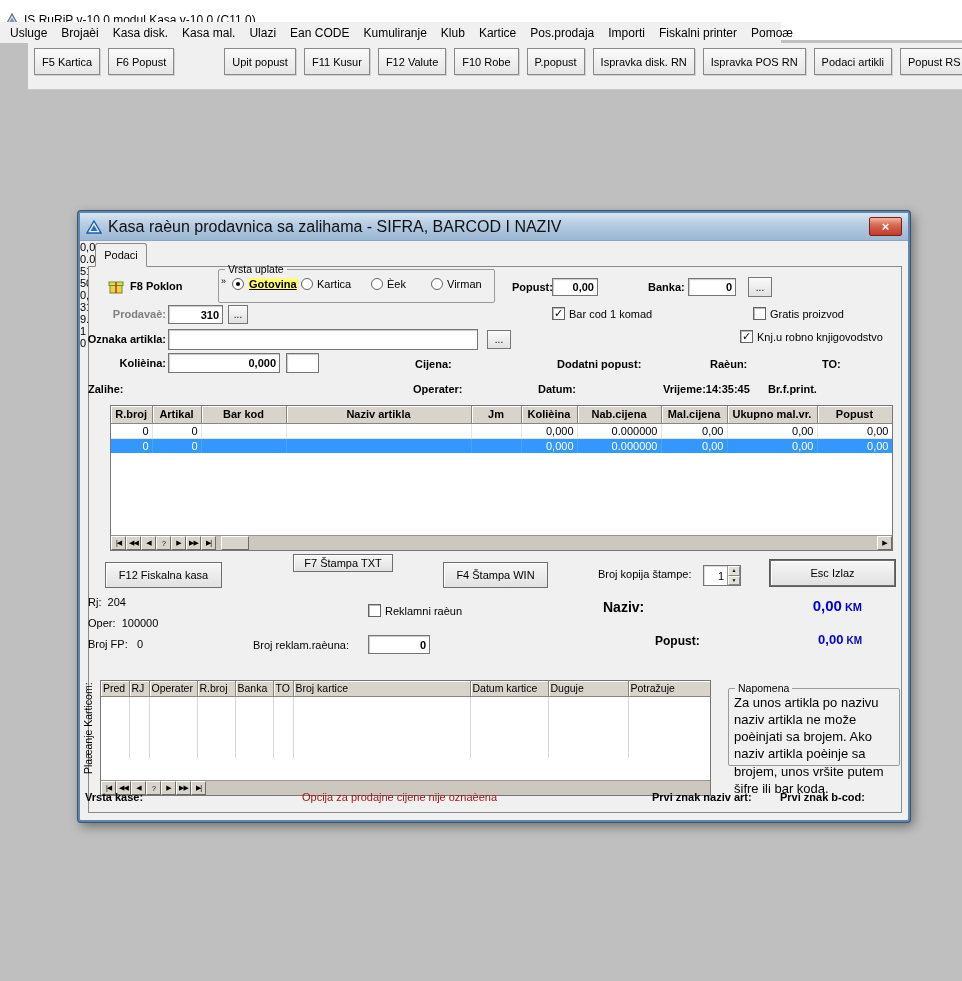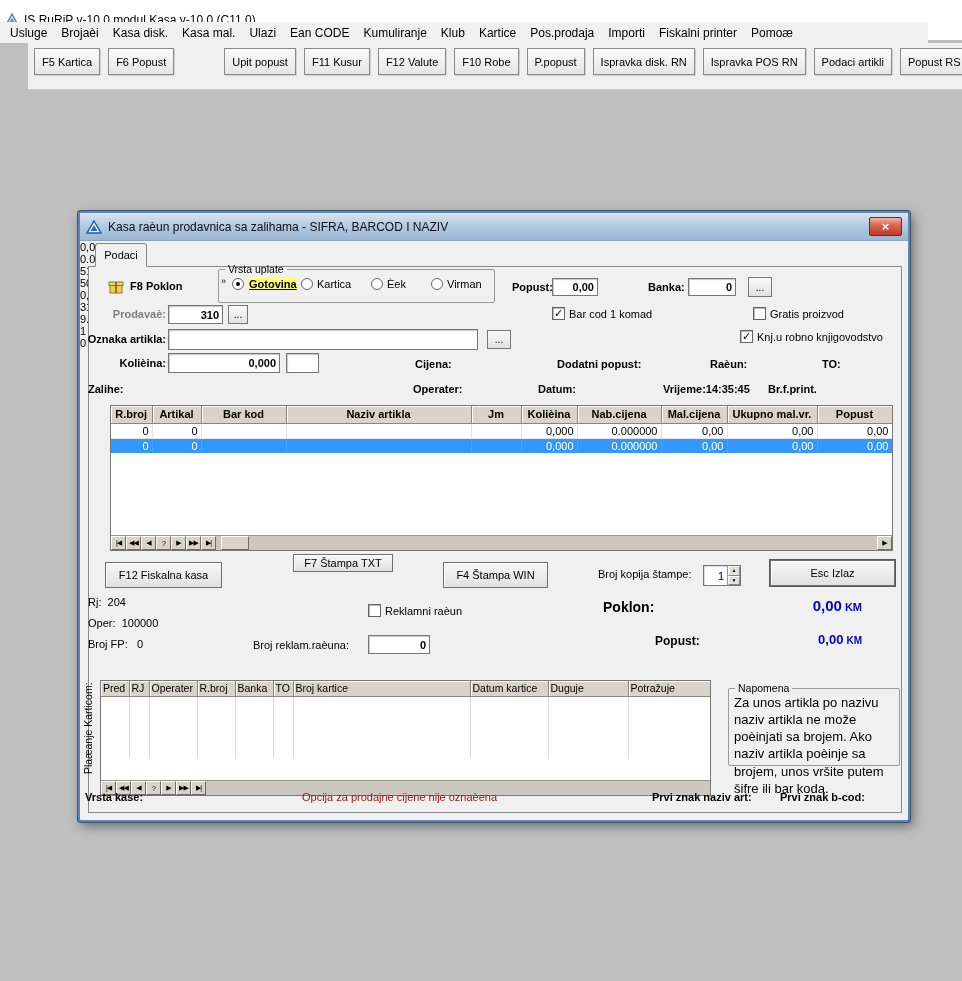--- a/index.html
+++ b/index.html
@@ -3,31 +3,31 @@
 <meta charset="utf-8">
 <style>
 *{margin:0;padding:0;box-sizing:border-box;cursor:default;}
 html,body{width:962px;height:981px;}
 body{position:relative;font-family:"Liberation Sans","DejaVu Sans",sans-serif;font-size:11px;color:#000;background:#bfbfbf;overflow:hidden;}
 .abs{position:absolute;}
 
 
 .app-titlebar{position:absolute;left:0;top:0;width:962px;height:40px;background:#ffffff;display:flex;align-items:center;gap:5px;padding-left:5px;}
 .app-title{font-size:12px;white-space:nowrap;}
-.menubar{position:absolute;left:0;top:22px;width:928px;height:21px;background:#f0f0f0;display:flex;align-items:center;padding-left:3px;}
+.menubar{position:absolute;left:0;top:22px;width:781px;height:21px;background:#f0f0f0;display:flex;align-items:center;padding-left:3px;}
 .menu-item{padding:3px 7px;font-size:12px;white-space:nowrap;}
 .toolbar{position:absolute;left:0;top:43px;width:962px;height:47px;background:#f0f0f0;border-bottom:1px solid #c8c8c8;display:flex;align-items:flex-start;padding:5px 6px 0;gap:8px;margin-left:28px;}
 .tb-btn{height:27px;padding:0 7px;flex-shrink:0;background:linear-gradient(#fbfbfb,#e5e5e5);border:1px solid #898989;box-shadow:1px 1px 0 rgba(0,0,0,.12);font-size:11px;font-family:inherit;white-space:nowrap;}
 .toolbar .tb-btn:nth-child(3){margin-left:42px;}
 .desktop{position:absolute;left:0;top:91px;width:962px;height:890px;background:#bfbfbf;}
 
 
 .dialog{position:absolute;left:78px;top:211px;width:832px;height:611px;background:#f0f0f0;border:2px solid #5e86ae;border-radius:3px;box-shadow:0 0 0 1px #3a536f,3px 4px 12px rgba(0,0,0,.45);}
 .dlg-titlebar{height:28px;background:linear-gradient(#d9e5f2,#b4cbe2 45%,#9bb7d3);display:flex;align-items:center;gap:6px;padding:0 6px;border-bottom:1px solid #8aa6c4;border-radius:2px 2px 0 0;}
-.dlg-title{font-size:12px;color:#101010;flex:1;white-space:nowrap;overflow:hidden;}
+.dlg-title{font-size:16px;color:#101010;flex:1;white-space:nowrap;overflow:hidden;}
 .dlg-close{width:33px;height:19px;background:linear-gradient(#f2b5a5,#d96a50 40%,#c0392b);border:1px solid #7e2012;border-radius:2px;color:#fff;font-size:13px;font-weight:bold;display:flex;align-items:center;justify-content:center;line-height:1;}
 .dlg-body{position:relative;height:579px;}
 .tab{position:absolute;left:15px;top:2px;width:52px;height:24px;background:#f0f0f0;border:1px solid #8a8a8a;border-bottom:1px solid #f0f0f0;border-radius:3px 3px 0 0;display:flex;align-items:center;justify-content:center;font-size:11px;z-index:2;}
 .panel{position:absolute;left:8px;top:25px;width:814px;height:547px;border:1px solid #8a8a8a;background:#f0f0f0;}
 
 .lbl{position:absolute;font-weight:bold;white-space:nowrap;font-size:11px;}
 .plain{font-weight:normal !important;}
 .field{position:absolute;background:#fff;border:1px solid #767676;box-shadow:inset 1px 1px 1px rgba(0,0,0,.22);font-size:11px;display:flex;align-items:center;padding:0 3px;font-weight:bold;}
 .field.num{justify-content:flex-end;}
 .dots-btn{position:absolute;background:linear-gradient(#fafafa,#e1e1e1);border:1px solid #767676;font-size:10px;line-height:1;font-family:inherit;display:flex;align-items:flex-end;justify-content:center;padding-bottom:3px;}
@@ -300,21 +300,21 @@
     <div class="abs" style="left:8px;top:376px"><span>Oper:</span>&nbsp;&nbsp;<span>100000</span></div>
     <div class="abs" style="left:8px;top:397px"><span>Broj FP:</span>&nbsp;&nbsp;&nbsp;<span>0</span></div>
 
     <label class="cb-row" style="left:288px;top:363px">
       <span class="cb"></span>
       <span>Reklamni raèun</span>
     </label>
     <div class="lbl plain" style="left:173px;top:398px">Broj reklam.raèuna:</div>
     <div class="field num" style="left:288px;top:394px;width:62px;height:19px">0</div>
 
-    <div class="abs" style="left:523px;top:358px;font-size:14px;font-weight:bold">Poklon:</div>
+    <div class="abs" style="left:523px;top:358px;font-size:14px;font-weight:bold">Naziv:</div>
     <div class="abs" style="left:640px;top:356px;width:142px;text-align:right;white-space:nowrap">
       <span class="blue" style="font-size:15px">0,00</span>
       <span class="blue" style="font-size:11px">KM</span>
     </div>
     <div class="abs" style="left:575px;top:393px;font-size:12px;font-weight:bold">Popust:</div>
     <div class="abs" style="left:660px;top:391px;width:122px;text-align:right;white-space:nowrap">
       <span class="blue" style="font-size:13px">0,00</span>
       <span class="blue" style="font-size:10px">KM</span>
     </div>
 

